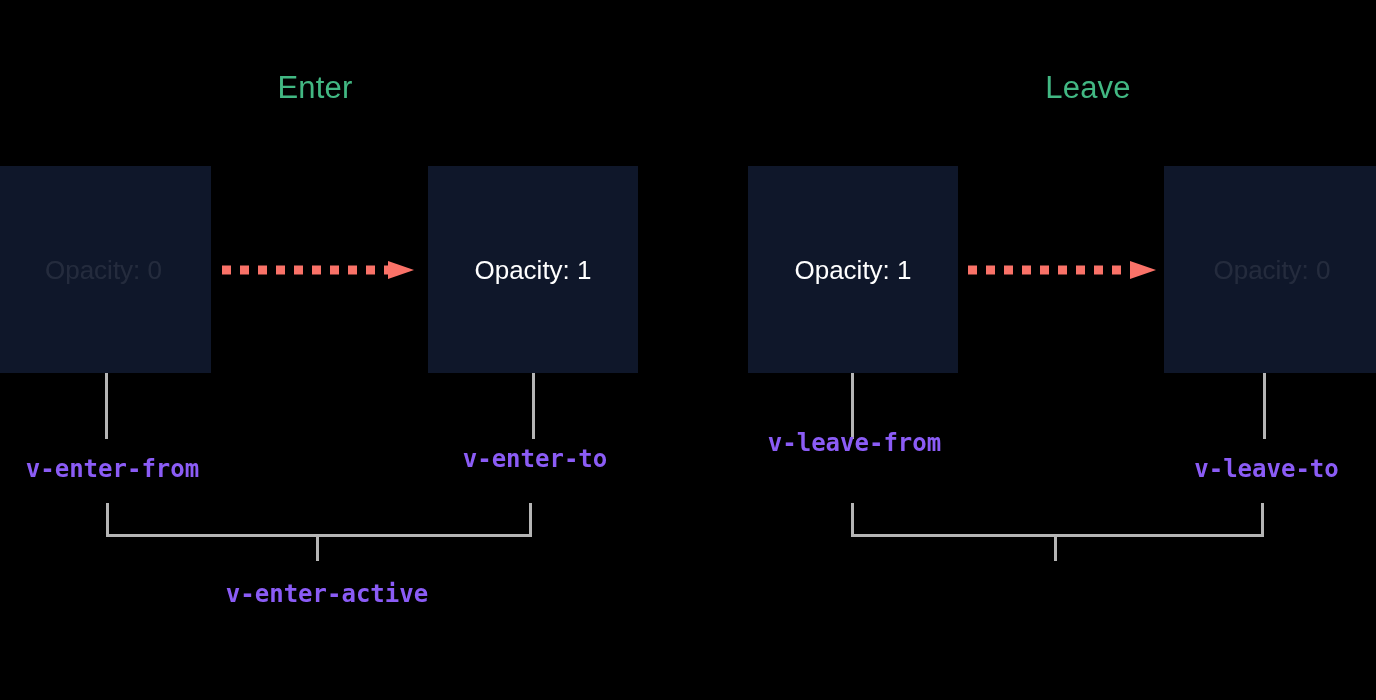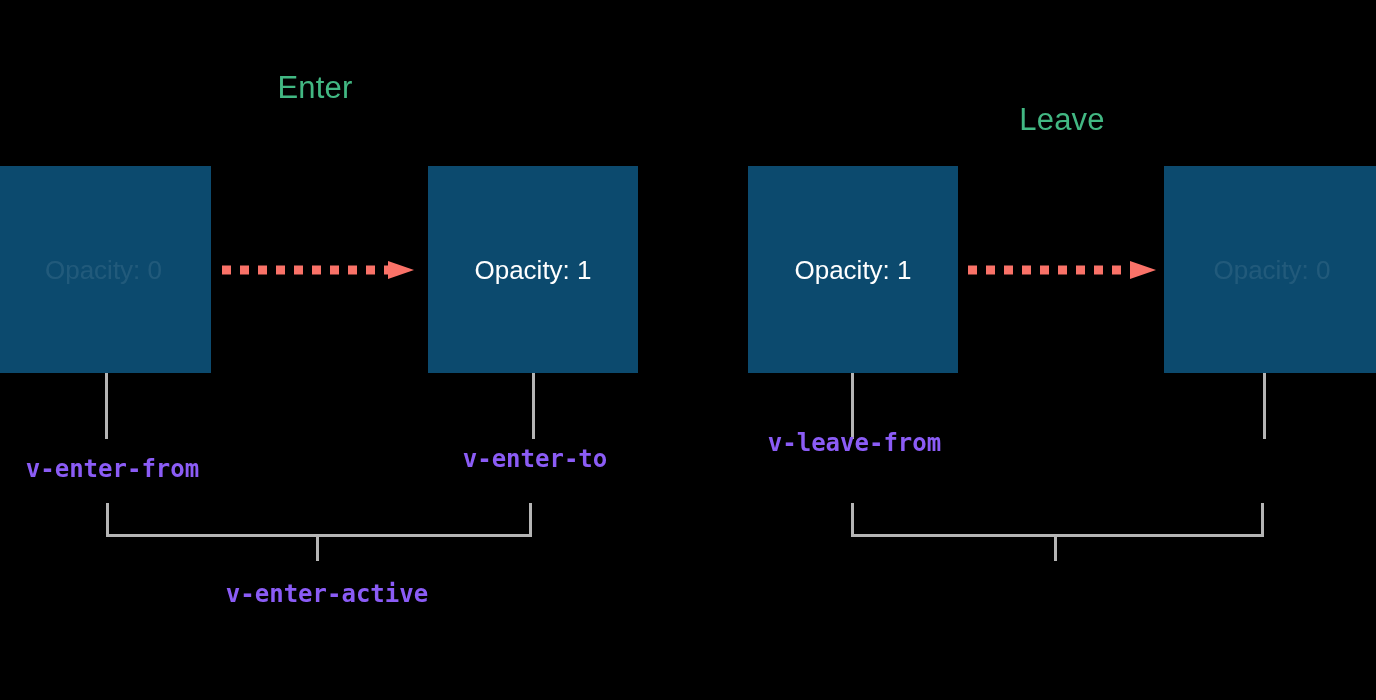--- a/index.html
+++ b/index.html
@@ -22,26 +22,26 @@
     position: absolute;
     font-family: "Liberation Sans", sans-serif;
     font-size: 31px;
     font-weight: normal;
     color: #42b883;
     letter-spacing: 0.2px;
     white-space: nowrap;
     text-align: center;
   }
   #title-enter { left: 215px; top: 70px; width: 200px; }
-  #title-leave { left: 962px; top: 70px; width: 200px; margin-top: 32px; }
+  #title-leave { left: 988px; top: 70px; width: 200px; }
 
   
   .state-box {
     position: absolute;
-    background: #0c4a6e;
+    background: #0f172a;
     display: flex;
     align-items: center;
     justify-content: center;
     box-sizing: border-box;
   }
   .state-box .box-label {
     font-family: "Liberation Sans", sans-serif;
     font-size: 26px;
     font-weight: 400;
     color: #ffffff;
@@ -172,20 +172,21 @@
   </svg>
 
   <div class="state-box faded" id="box-leave-to">
     <span class="box-label">Opacity: 0</span>
   </div>
 
   <div class="connector" id="conn-leave-from"></div>
   <div class="connector" id="conn-leave-to"></div>
 
   <div class="class-label" id="lbl-leave-from">v-leave-from</div>
+  <div class="class-label" id="lbl-leave-to">v-leave-to</div>
 
   <div class="bracket" id="bracket-leave">
     <div class="b-end left"></div>
     <div class="b-end right"></div>
     <div class="b-horiz"></div>
     <div class="b-stem"></div>
   </div>
 
 
 </div>

